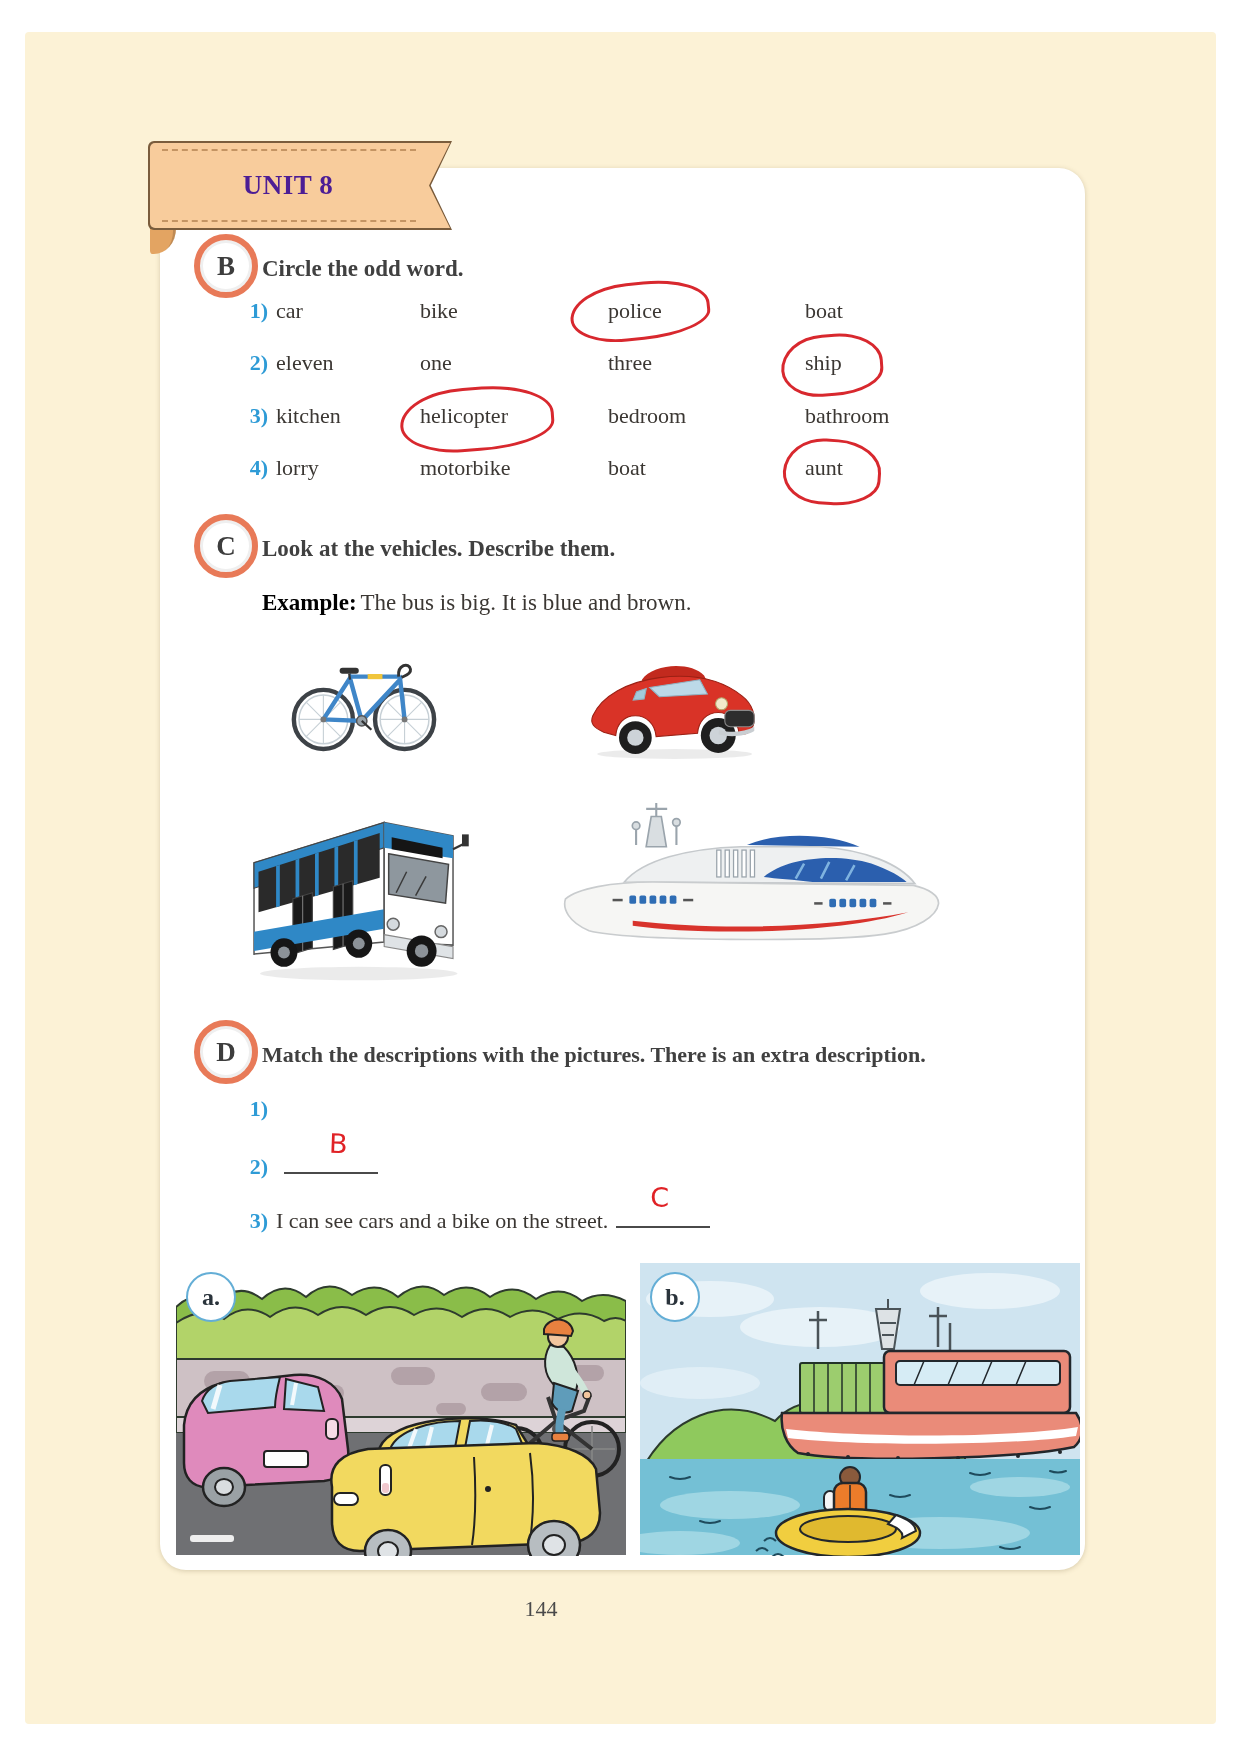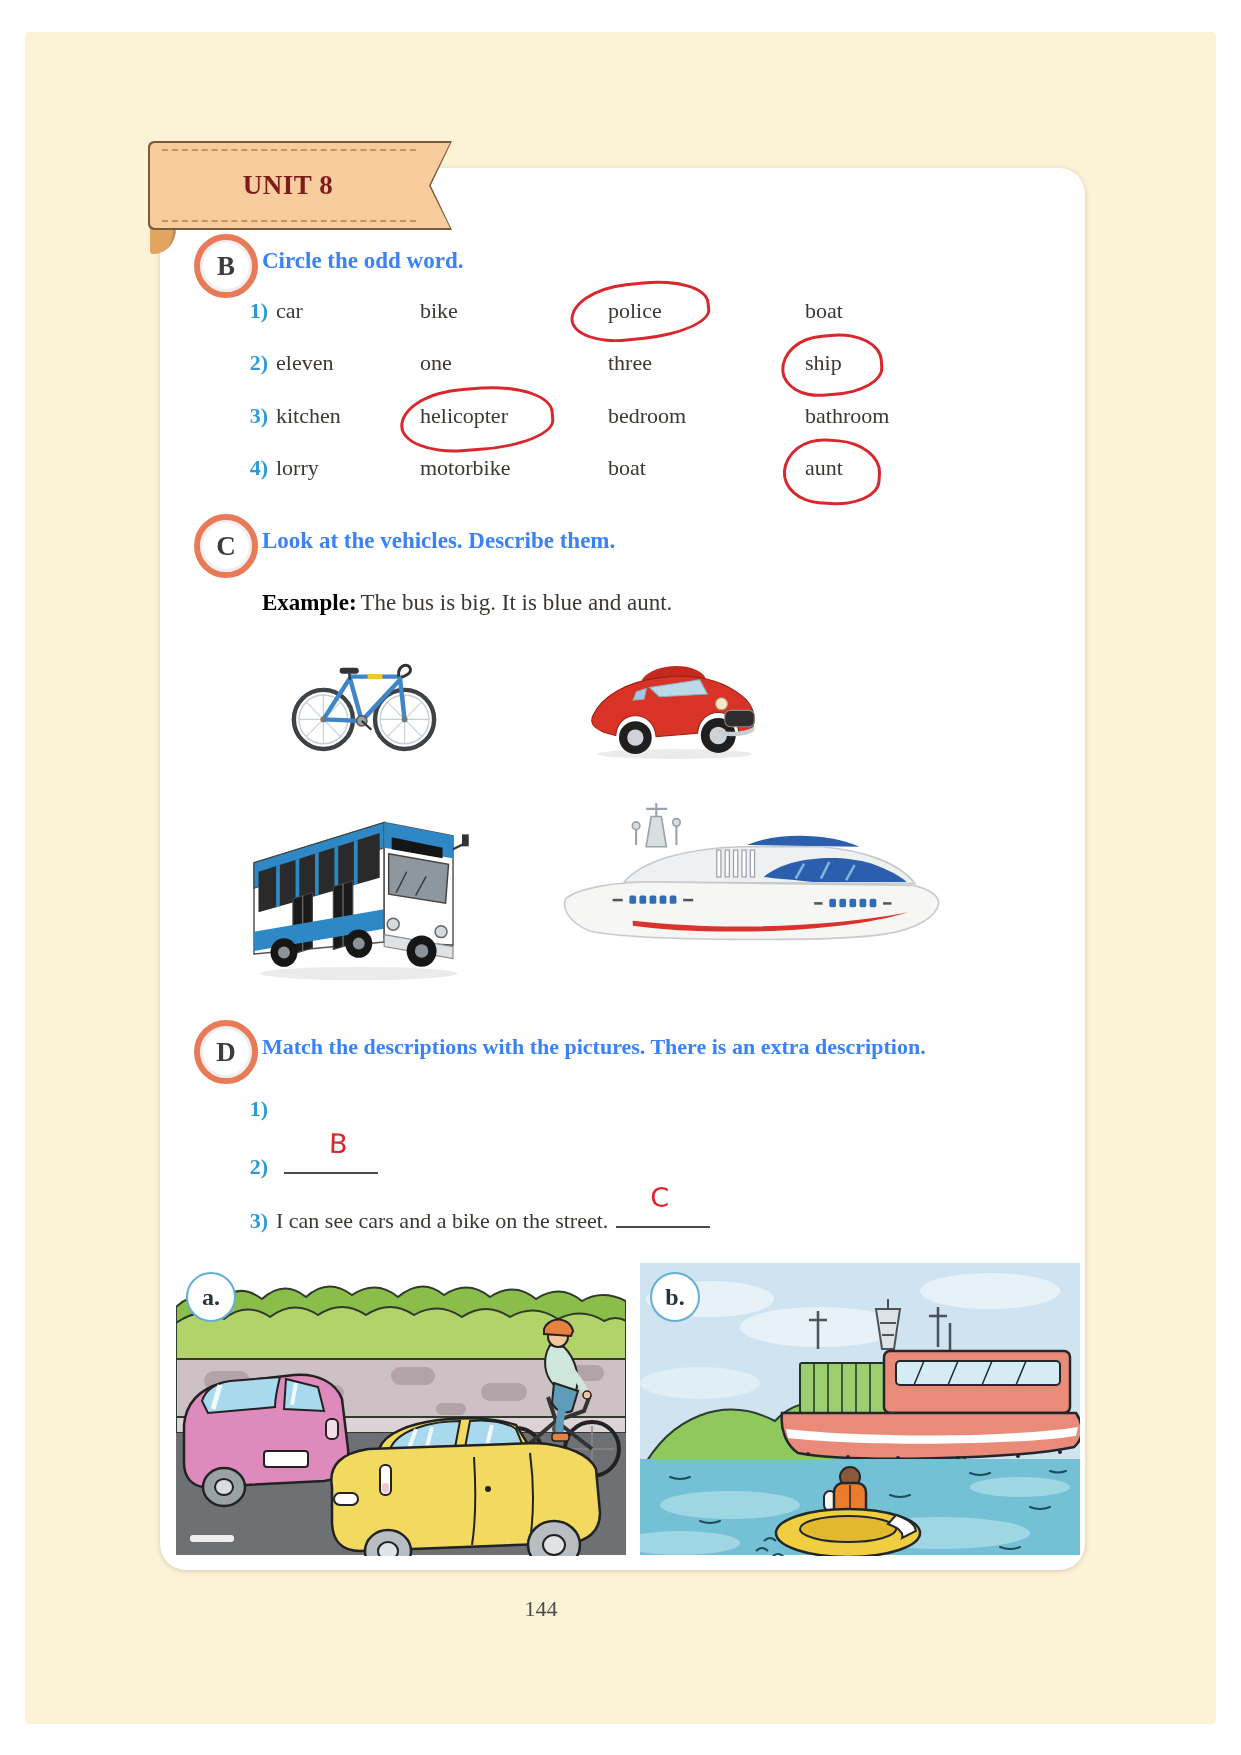--- a/index.html
+++ b/index.html
@@ -12,28 +12,28 @@
   .card{left:160px;top:168px;width:925px;height:1402px;background:#ffffff;border-radius:26px;
         box-shadow:0 1px 5px rgba(120,100,60,.28);}
   
   .ribbon-back{left:148px;top:141px;width:304px;height:89px;background:#7a5c3c;
         clip-path:polygon(0 0,100% 0,93% 50%,100% 100%,0 100%);border-radius:6px 0 0 6px;}
   .ribbon{left:150px;top:143px;width:300px;height:85px;background:#f8cc9c;
         clip-path:polygon(0 0,100% 0,93% 50%,100% 100%,0 100%);border-radius:5px 0 0 5px;}
   .ribbon .stitch{position:absolute;left:12px;right:34px;top:6px;bottom:6px;
         border-top:2px dashed #c49463;border-bottom:2px dashed #c49463;}
   .ribbon .lbl{position:absolute;left:0;right:24px;top:0;bottom:0;display:flex;align-items:center;justify-content:center;
-        font-weight:bold;font-size:27px;letter-spacing:.5px;color:#7f1d1d;}
+        font-weight:bold;font-size:27px;letter-spacing:.5px;color:#4c1d95;}
   .ribbon-fold{left:150px;top:224px;width:26px;height:30px;background:#e3a462;
         border-radius:0 0 85% 12%;box-shadow:inset -3px 3px 0 rgba(122,92,60,.35);}
   
   .badge{width:52px;height:52px;border-radius:50%;background:#fff;border:6px solid #e87a58;
         box-shadow:inset 0 0 0 3px #efefef;display:flex;align-items:center;justify-content:center;
         font-weight:bold;font-size:27px;color:#3d3d3d;}
-  .ex-title{font-weight:bold;font-size:23px;color:#3b82f6;white-space:nowrap;}
+  .ex-title{font-weight:bold;font-size:23px;color:#404040;white-space:nowrap;margin-top:8px;}
   
   .brow{left:0;width:100%;height:30px;font-size:22px;}
   .bnum{position:absolute;left:236px;width:32px;text-align:right;color:#2e9bd6;font-weight:bold;}
   .cell{position:absolute;top:0;}
   .c1{left:276px;} .c2{left:420px;} .c3{left:608px;} .c4{left:805px;}
   .ring{position:absolute;border:3.5px solid #d8282e;
         border-radius:48% 52% 56% 44% / 62% 54% 46% 52%;pointer-events:none;}
   
   .example-label{color:#000000;font-weight:bold;font-size:23px;}
   .example-text{font-size:23px;color:#3b3733;}
@@ -111,21 +111,21 @@
   <span class="cell c4">
     <span>aunt</span>
     <span class="ring" style="left:-22px;top:-16px;width:92px;height:60px;transform:rotate(4deg);"></span>
   </span>
 </div>
 
 <div class="abs badge" style="left:194px;top:514px;">C</div>
 <div class="abs ex-title" style="left:262px;top:528px;">Look at the vehicles. Describe them.</div>
 <div class="abs" style="left:262px;top:590px;white-space:nowrap;">
   <span class="example-label">Example:</span>
-  <span class="example-text">The bus is big. It is blue and aunt.</span>
+  <span class="example-text">The bus is big. It is blue and brown.</span>
 </div>
 
 <div class="abs veh" style="left:285px;top:642px;width:155px;height:112px;">
 <svg viewBox="0 0 210 150">
   <circle cx="52" cy="104" r="40" fill="none" stroke="#3d4247" stroke-width="6"></circle>
   <circle cx="162" cy="104" r="40" fill="none" stroke="#3d4247" stroke-width="6"></circle>
   <circle cx="52" cy="104" r="33" fill="none" stroke="#c7d0d6" stroke-width="2"></circle>
   <circle cx="162" cy="104" r="33" fill="none" stroke="#c7d0d6" stroke-width="2"></circle>
   <g stroke="#c7d0d6" stroke-width="1.5">
     <path d="M19,104 L85,104 M52,71 L52,137 M29,81 L75,127 M75,81 L29,127"></path>

